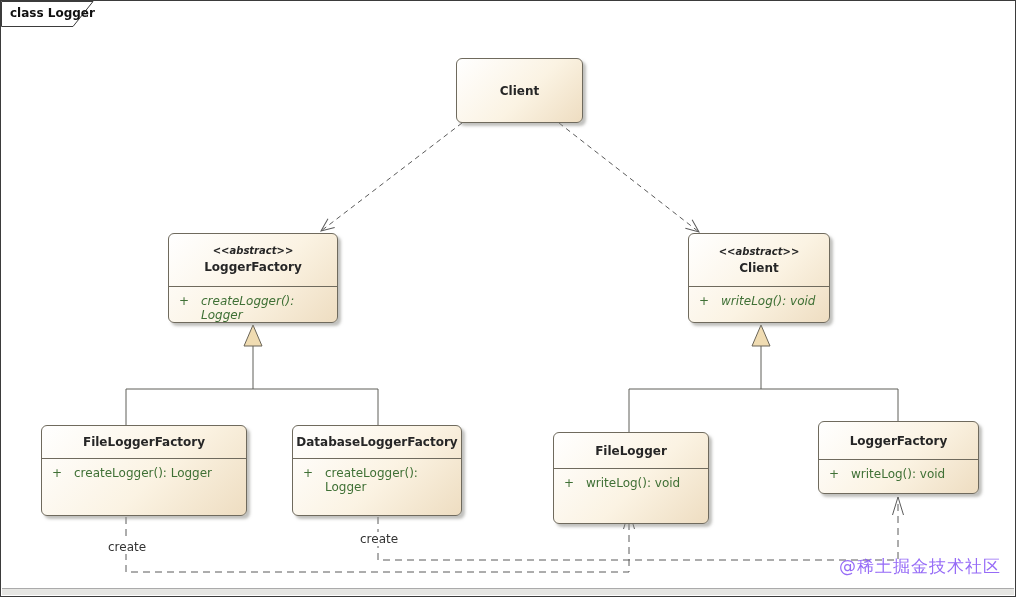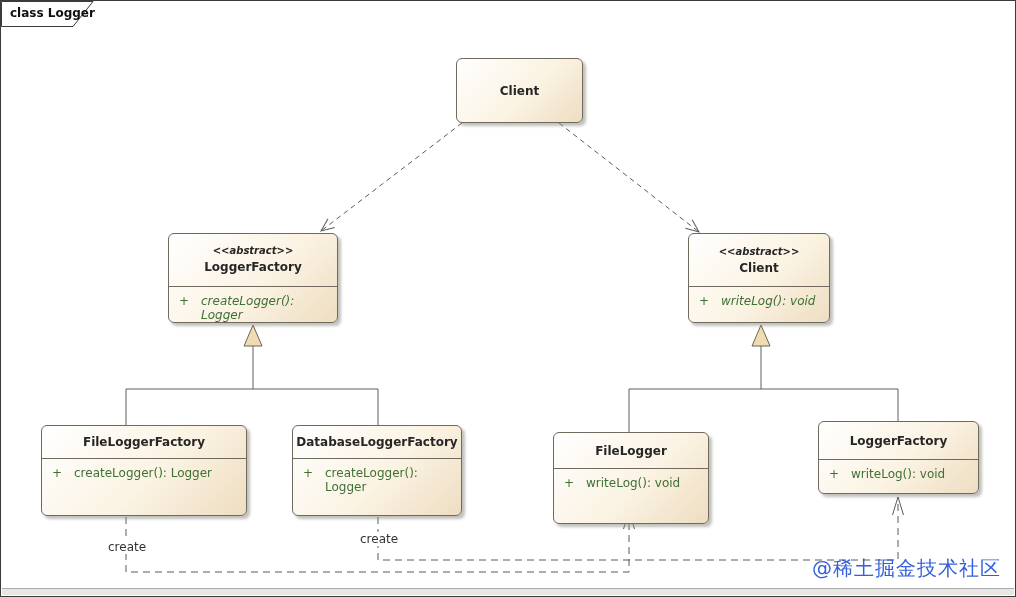--- a/index.html
+++ b/index.html
@@ -49,22 +49,22 @@
   .box-filelogger .uml-header{height:35px;}
   .box-databaselogger{left:817px;top:420px;width:161px;height:73px;}
   .box-databaselogger .uml-header{height:37px;}
   .edge-label{
     position:absolute;z-index:4;font-size:12px;color:#333;background:#ffffff;
     padding:0 2px;line-height:14px;
   }
   .label-create-left{left:105px;top:539px;}
   .label-create-right{left:357px;top:531px;}
   .watermark{
-    position:absolute;right:14px;top:554px;z-index:5;font-size:20px;
-    color:#1d4ed8;opacity:.9;letter-spacing:1px;
+    position:absolute;right:14px;top:554px;z-index:5;font-size:17px;
+    color:#8b5cf6;opacity:.9;letter-spacing:1px;
   }
 </style>
 </head>
 <body>
 
 <div id="stage">
 
   <svg id="connector-layer" width="1016" height="597" viewBox="0 0 1016 597" xmlns="http://www.w3.org/2000/svg">
     <defs>
       <marker id="arrOpen" markerUnits="userSpaceOnUse" markerWidth="17" markerHeight="15" refX="15" refY="7" orient="auto">

